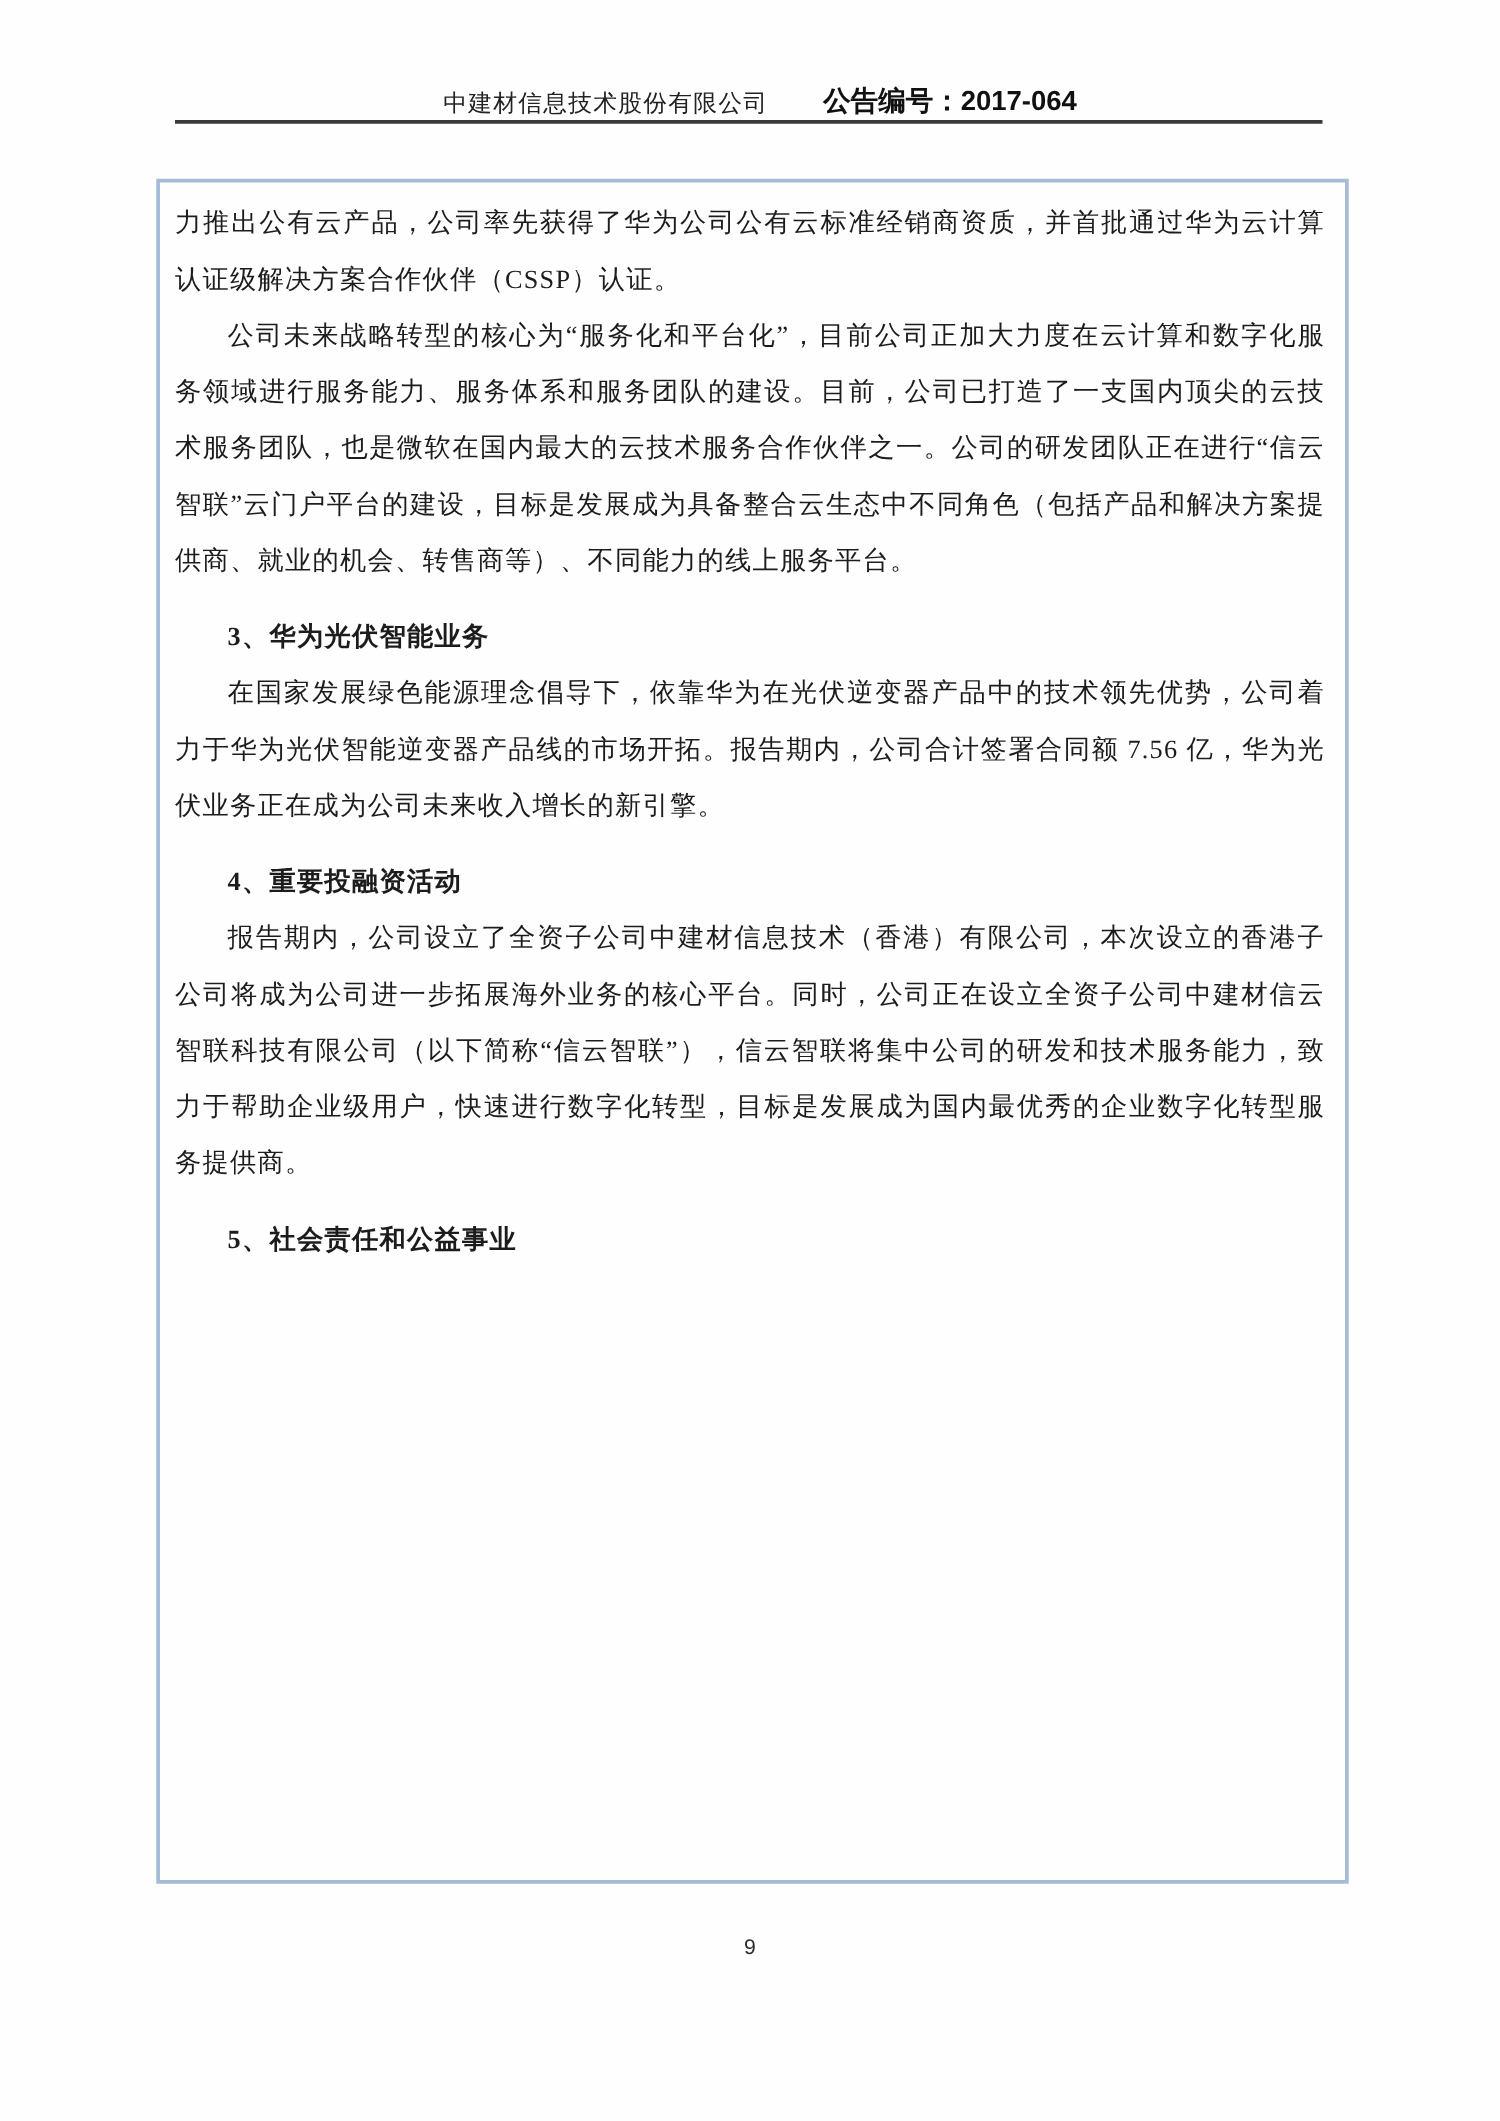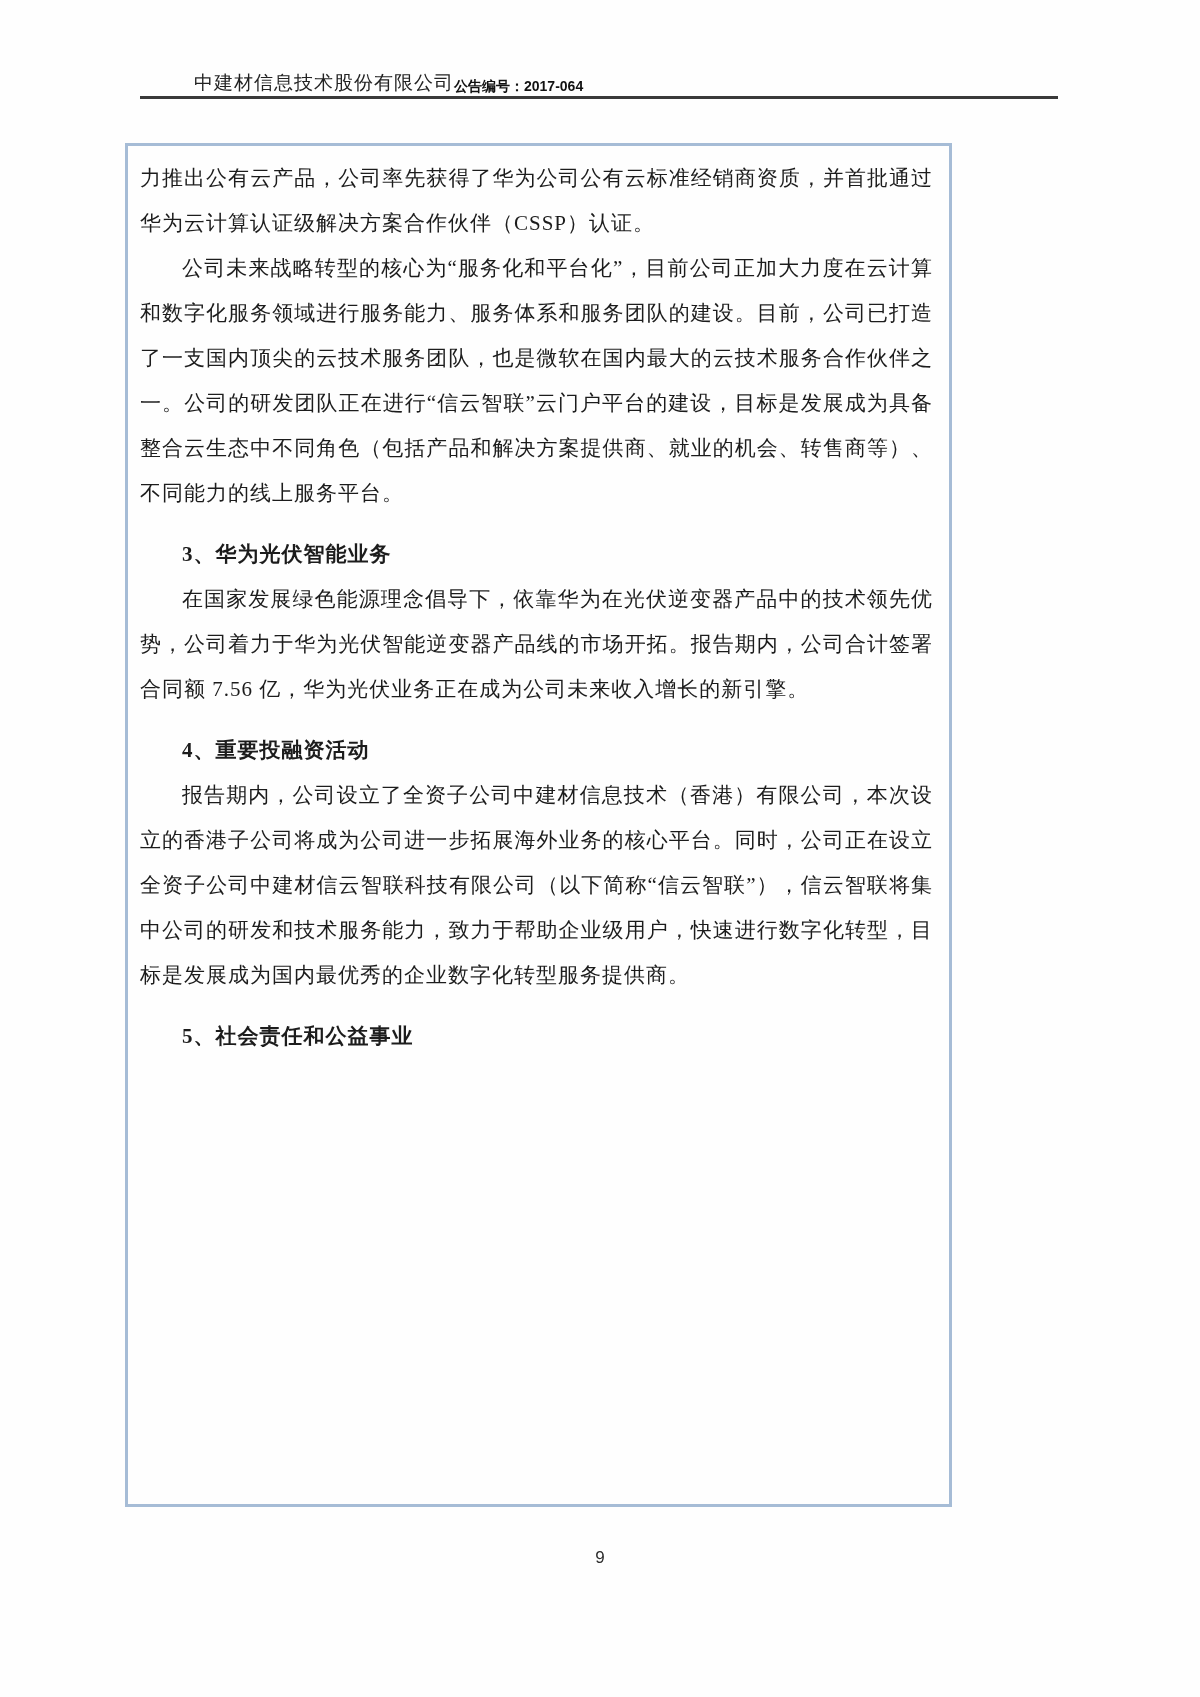--- a/index.html
+++ b/index.html
@@ -9,54 +9,55 @@
     height: 1697px;
     background: #fefefe;
     font-family: "Liberation Serif", serif;
     color: #1c1c1c;
     overflow: hidden;
   }
   
   .header {
     position: absolute;
     top: 60px;
-    left: 156px;
+    left: 144px;
     width: 918px;
     height: 36px;
     display: flex;
-    justify-content: flex-start;
+    justify-content: center;
     align-items: flex-end;
     font-family: "Liberation Sans", sans-serif;
+    gap: 44px;
   }
   .header .company {
     padding-left: 38px;
     font-size: 19px;
     letter-spacing: 1px;
     color: #222;
   }
   .header .announce {
     padding-right: 28px;
-    font-size: 14px;
+    font-size: 22px;
     font-weight: bold;
     color: #111;
   }
   .header-rule {
     position: absolute;
     top: 96px;
     left: 140px;
     width: 918px;
     height: 0;
     border-top: 3px solid #3a3a3a;
   }
   
   .doc-box {
     position: absolute;
     left: 125px;
     top: 143px;
-    width: 827px;
+    width: 954px;
     height: 1364px;
     box-sizing: border-box;
     border: 3px solid #a6bcd6;
     background: #fefefe;
     padding: 10px 16px 0 12px;
   }
   .doc-box .content {
     font-size: 21px;
     line-height: 45px;
     letter-spacing: 1px;

